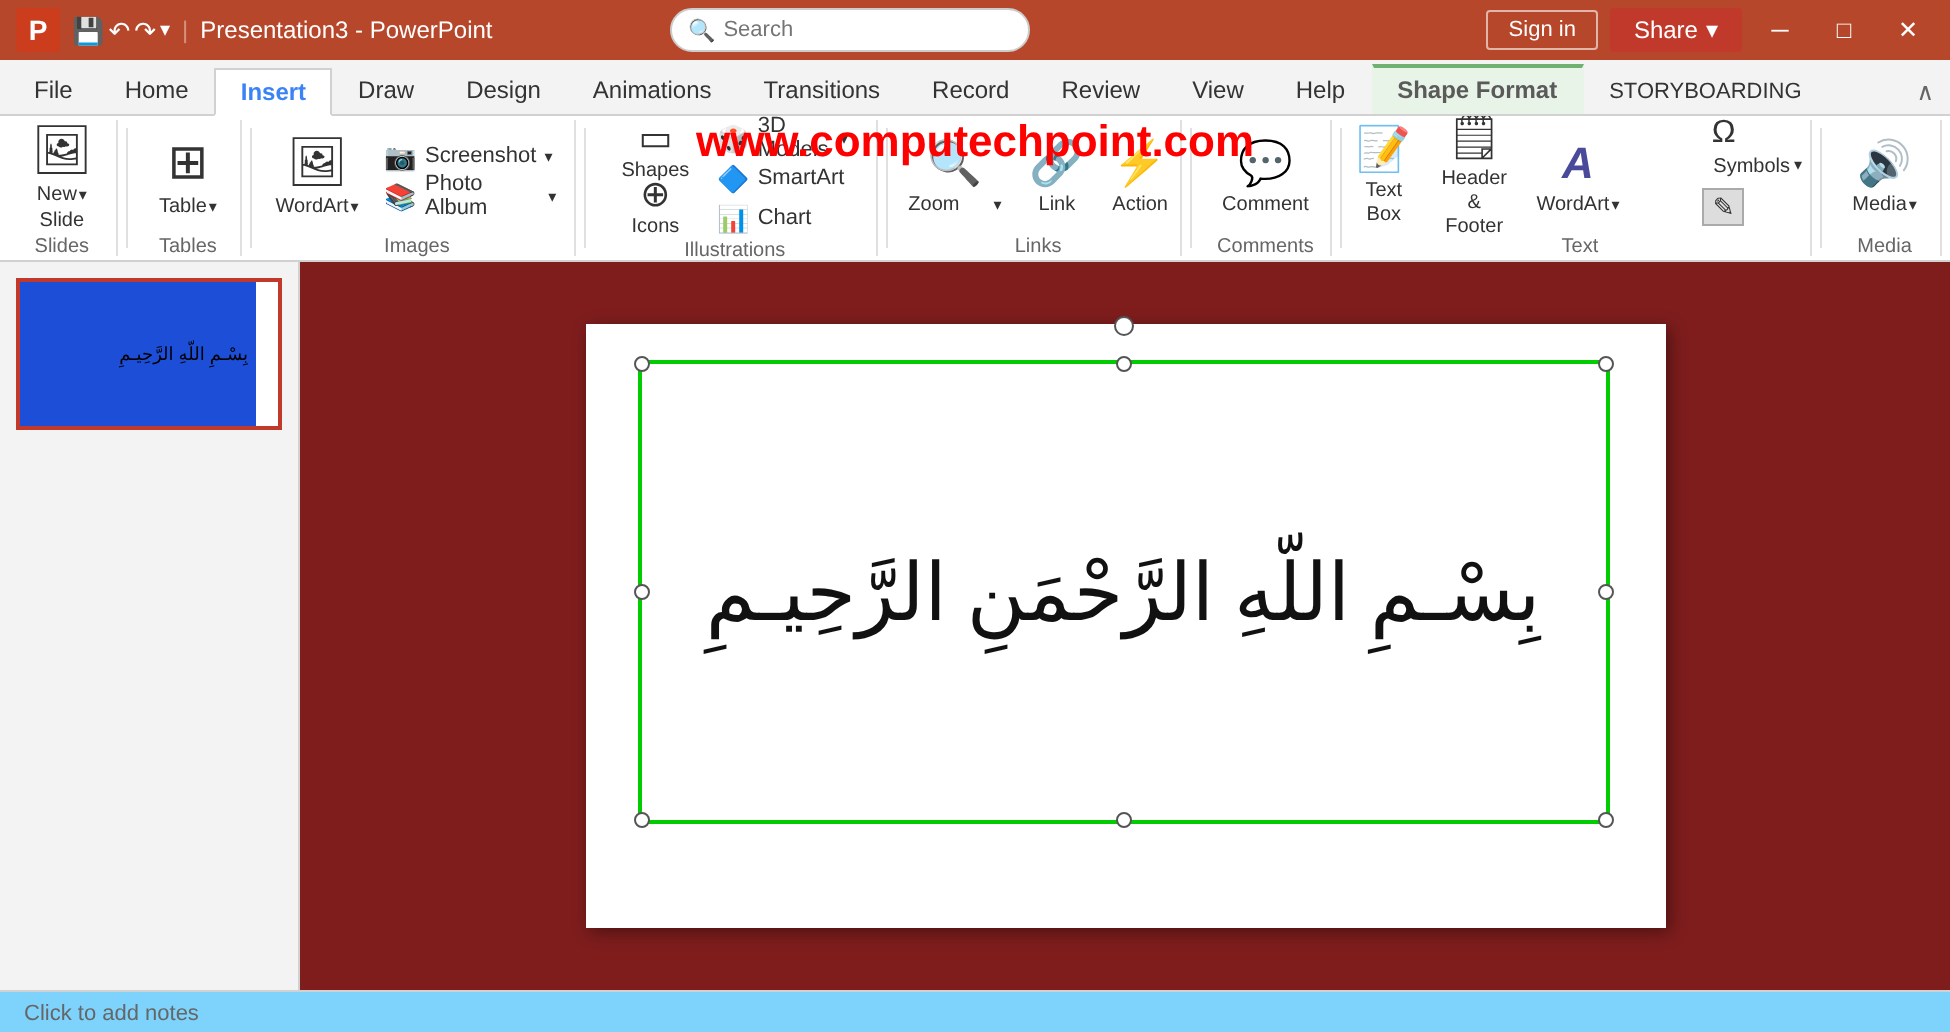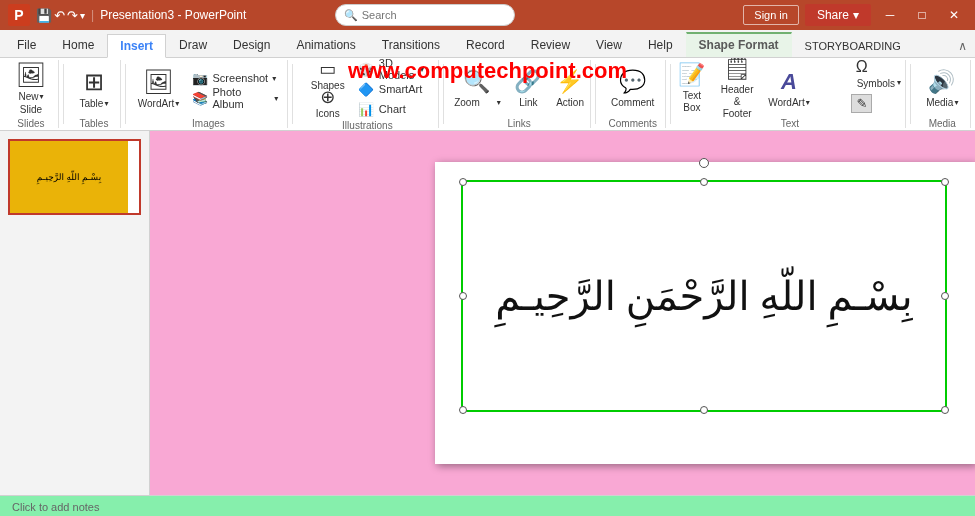--- a/index.html
+++ b/index.html
@@ -26,38 +26,38 @@
     .ribbon-group { display: flex; flex-direction: column; align-items: center; border-right: 1px solid #e0e0e0; padding: 0 8px; min-width: 50px; }
     .ribbon-group-label { font-size: 10px; color: #666; margin-top: 2px; text-align: center; }
     .ribbon-row { display: flex; align-items: center; gap: 2px; }
     .ribbon-btn { display: flex; flex-direction: column; align-items: center; justify-content: center; padding: 3px 6px; cursor: pointer; border-radius: 3px; min-width: 36px; height: 56px; font-size: 10px; color: #333; gap: 2px; }
     .ribbon-btn-small { display: flex; align-items: center; gap: 4px; padding: 2px 6px; cursor: pointer; border-radius: 3px; font-size: 11px; color: #333; height: 18px; }
 
     
     #main { display: flex; height: calc(516px - 30px - 28px - 72px - 22px); }
     #slide-panel { width: 150px; background: #f3f3f3; border-right: 1px solid #d1d1d1; padding: 8px; overflow-y: auto; }
     .slide-thumb { border: 2px solid #c0392b; background: white; margin-bottom: 8px; cursor: pointer; position: relative; }
-    .slide-thumb-inner { width: 118px; height: 72px; display: flex; align-items: center; justify-content: center; overflow: hidden; background: #eab308; }
+    .slide-thumb-inner { width: 118px; height: 72px; display: flex; align-items: center; justify-content: flex-end; overflow: hidden; background: #1d4ed8; }
     .slide-arabic { font-size: 8px; text-align: center; direction: rtl; padding: 4px; }
 
     #slide-area { flex: 1; background: #808080; display: flex; align-items: center; justify-content: center; flex-direction: column; }
     #slide-container { background: white; width: 540px; height: 300px; position: relative; box-shadow: 2px 2px 8px rgba(0,0,0,0.3); }
     .handle { width: 8px; height: 8px; border: 1px solid #555; background: white; position: absolute; border-radius: 50%; }
     .handle.tl { top: -4px; left: -4px; }
     .handle.tc { top: -4px; left: calc(50% - 4px); }
     .handle.tr { top: -4px; right: -4px; }
     .handle.ml { top: calc(50% - 4px); left: -4px; }
     .handle.mr { top: calc(50% - 4px); right: -4px; }
     .handle.bl { bottom: -4px; left: -4px; }
     .handle.bc { bottom: -4px; left: calc(50% - 4px); }
     .handle.br { bottom: -4px; right: -4px; }
     .rotate-handle { width: 10px; height: 10px; border: 1px solid #555; background: white; border-radius: 50%; position: absolute; top: -24px; left: calc(50% - 5px); }
     .arabic-text { font-size: 36px; direction: rtl; font-family: 'Times New Roman', serif; color: #111; }
 
-    #notes-bar { background: #86efac; border-top: 1px solid #d1d1d1; height: 22px; display: flex; align-items: center; padding: 0 12px; font-size: 11px; color: #666; }
+    #notes-bar { background: #7dd3fc; border-top: 1px solid #d1d1d1; height: 22px; display: flex; align-items: center; padding: 0 12px; font-size: 11px; color: #666; }
 
     
     .tab.shape-format { color: #5a5a5a; background: #e8f4e8; border-top: 2px solid #70b070; }
 
     
     #ribbon-content { height: 72px; overflow: hidden; }
     .vdiv { width: 1px; background: #e0e0e0; align-self: stretch; margin: 4px 2px; }
 
     
     #watermark { position: absolute; top: 58px; left: 0; right: 0; text-align: center; color: red; font-size: 22px; font-weight: bold; pointer-events: none; z-index: 100; }
@@ -307,21 +307,21 @@
     <div style="position:relative;">
 
       <div class="slide-thumb">
         <div class="slide-thumb-inner">
           <div class="slide-arabic" style="font-size:9px; direction:rtl;">بِسْـمِ اللّهِ الرَّحِيـمِ</div>
         </div>
       </div>
     </div>
   </div>
 
-  <div id="slide-area" style="flex:1; background:#f9a8d4; display:flex; align-items:flex-end; justify-content:center;">
+  <div id="slide-area" style="flex:1; background:#7f1d1d; display:flex; align-items:center; justify-content:center;">
     <div id="slide-container" style="background:white; width:540px; height:302px; position:relative; box-shadow:2px 2px 8px rgba(0,0,0,0.4);">
 
       <div style="position:absolute; left:26px; top:18px; width:486px; height:232px; border:2px solid #00cc00; pointer-events:none; z-index:5;">
 
         <div class="rotate-handle"></div>
 
         <div class="handle tl"></div>
         <div class="handle tc"></div>
         <div class="handle tr"></div>
         <div class="handle ml"></div>

